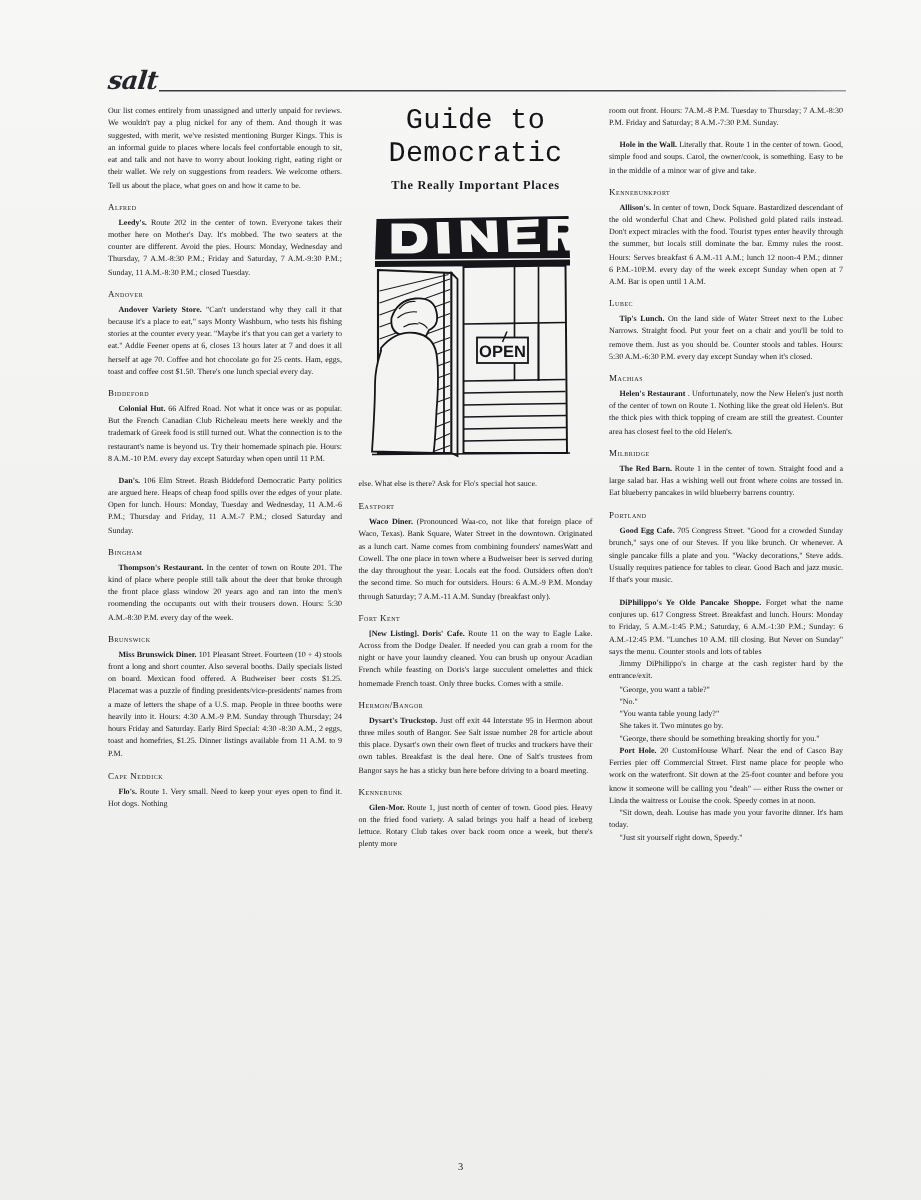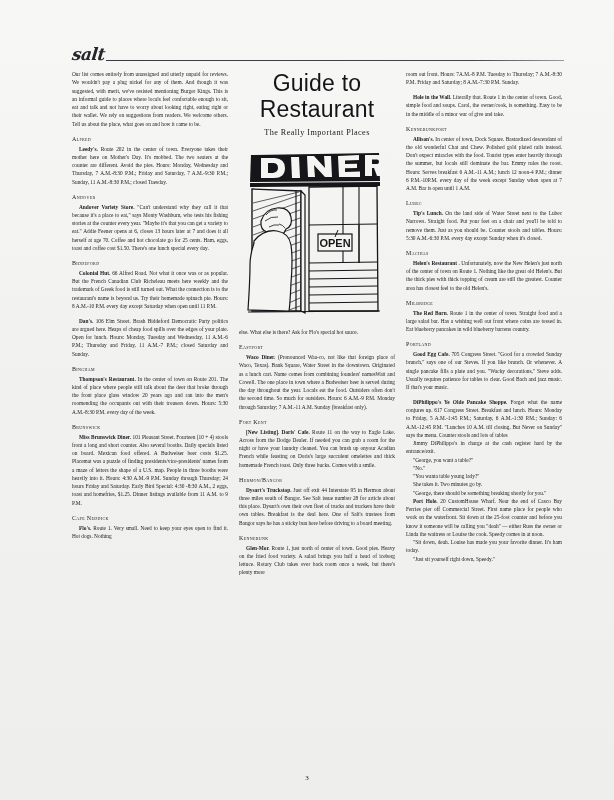--- a/index.html
+++ b/index.html
@@ -71,33 +71,34 @@
   }
   .place{font-weight:bold;}
   .newlisting{font-weight:bold;}
 
   
   .title-block{
     text-align:center;
     margin-bottom:4px;
   }
   .title-main{
-    font-family:Liberation Sans, sans-serif;
-    font-size:23px;
+    font-family:Liberation Mono, monospace;
+    font-size:19px;
     line-height:1.14;
     font-weight:400;
     letter-spacing:0.2px;
     color:#151519;
   }
   .title-sub{
     font-size:8.2px;
     letter-spacing:0.45px;
     margin-top:5px;
     text-align:center;
     color:#1b1b20;
+    font-weight:bold;
   }
 
   
   .illo{
     margin:11px 0 9px 0;
     display:flex;
   }
   .illo svg{display:block;}
 
   .pagenum{
@@ -135,21 +136,21 @@
         <div class="town">Brunswick</div>
         <p class="indent"><span class="place">Miss Brunswick  Diner.</span><span> 101 Pleasant Street. Fourteen (10 + 4) stools front a long and short counter. Also several booths. Daily specials listed   on board. Mexican food offered. A Budweiser beer costs $1.25. Placemat was a puzzle of finding presidents/vice-presidents' names  from a maze of letters the shape of a U.S.  map. People in three booths were heavily into it. Hours: 4:30 A.M.-9 P.M. Sunday through Thursday; 24 hours Friday and Saturday. Early Bird Special: 4:30 -8:30   A.M., 2 eggs, toast and homefries, $1.25. Dinner listings available from 11 A.M. to 9 P.M.</span></p>
         <div class="town">Cape Neddick</div>
         <p class="indent"><span class="place">Flo's.</span><span> Route 1. Very small. Need to keep your eyes open to find it. Hot dogs. Nothing</span></p>
       </div>
 
     <div class="col" id="col-middle">
       <div class="title-block">
         <div class="title-main">
           <div>Guide to</div>
-          <div>Restaurant</div>
+          <div>Democratic</div>
         </div>
         <div class="title-sub">The Really Important Places</div>
       </div>
 
       <div class="illo">
         <svg width="146" height="168" viewBox="0 0 146 168">
           <rect x="0" y="0" width="146" height="168" fill="none"></rect>
 
           <path d="M12 4 L140 2 L141 30 L11 31 Z" fill="#16161a"></path>
 

